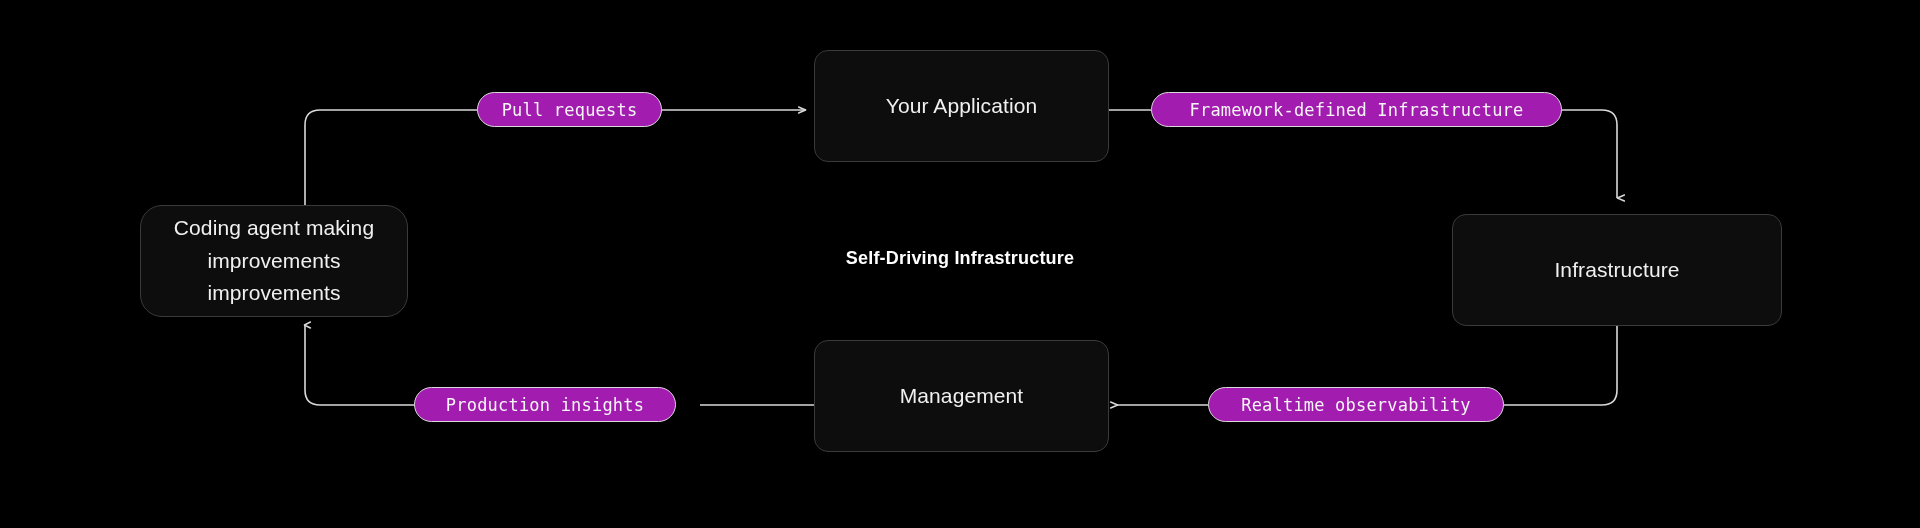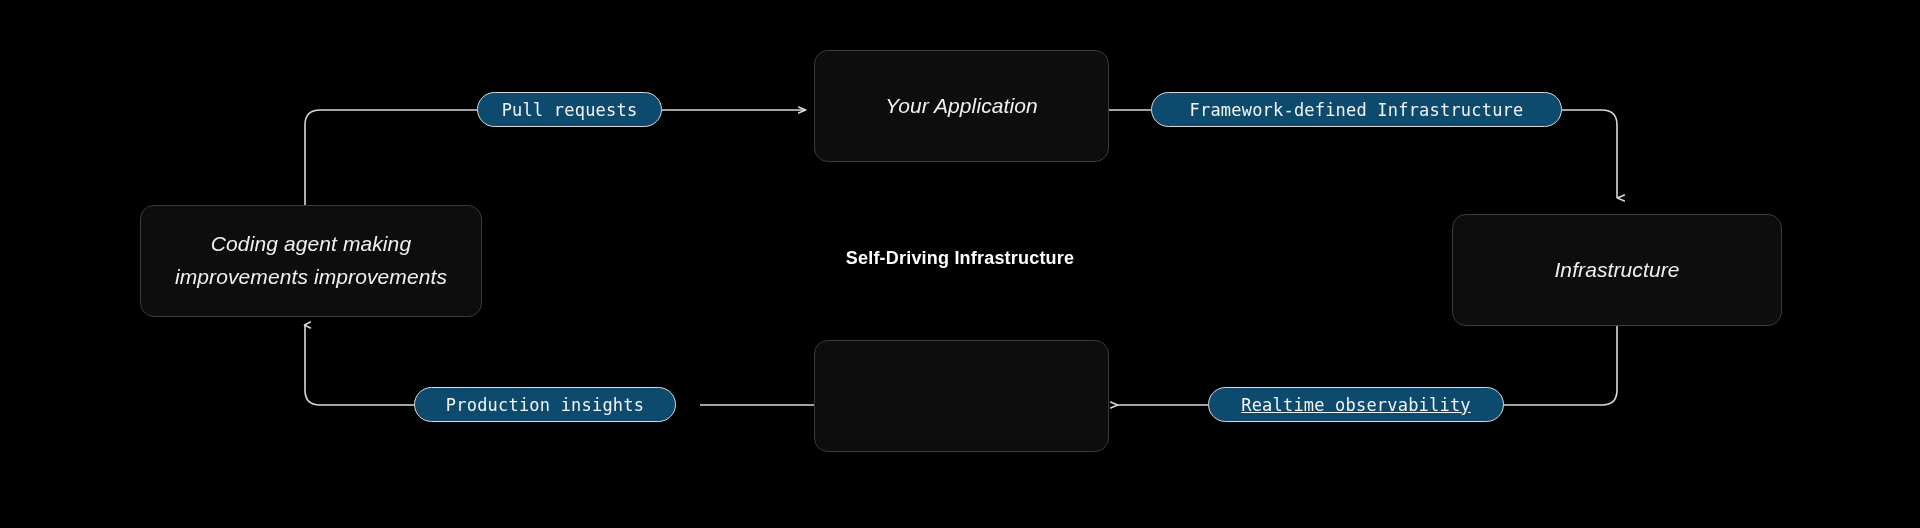--- a/index.html
+++ b/index.html
@@ -37,41 +37,40 @@
     align-items: center;
     justify-content: center;
     text-align: center;
     color: #f0f0f0;
     font-size: 21px;
     line-height: 1.55;
     font-weight: 400;
     letter-spacing: 0.1px;
     padding: 6px 14px;
     z-index: 3;
-    font-style: italic;
   }
   .node .node-text { display: block; }
 
   #node-your-application {
     left: 814px; top: 50px; width: 295px; height: 112px;
   }
   #node-infrastructure {
     left: 1452px; top: 214px; width: 330px; height: 112px;
   }
   #node-coding-agent {
-    left: 140px; top: 205px; width: 342px; height: 112px;
+    left: 140px; top: 205px; width: 268px; height: 112px; border-radius: 22px;
   }
   #node-agentic-management {
     left: 814px; top: 340px; width: 295px; height: 112px;
   }
 
   .pill {
     position: absolute;
     box-sizing: border-box;
-    background: #0c4a6e;
+    background: #a21caf;
     border: 1.4px solid #d9d9d9;
     border-radius: 999px;
     display: flex;
     align-items: center;
     justify-content: center;
     color: #f5f5f5;
     font-family: "DejaVu Sans Mono", "Liberation Mono", monospace;
     font-size: 17px;
     letter-spacing: 0.2px;
     white-space: nowrap;
@@ -79,21 +78,21 @@
     padding: 0 14px;
     z-index: 4;
   }
   #pill-pull-requests {
     left: 477px; top: 92px; width: 185px;
   }
   #pill-framework-defined {
     left: 1151px; top: 92px; width: 411px; text-align: right;
   }
   #pill-realtime-observability {
-    left: 1208px; top: 387px; width: 296px; text-decoration: underline;
+    left: 1208px; top: 387px; width: 296px;
   }
   #pill-production-insights {
     left: 414px; top: 387px; width: 262px;
   }
 
   #center-title {
     position: absolute;
     left: 0; top: 248px;
     width: 1920px;
     text-align: center;
@@ -152,20 +151,21 @@
 
   <div class="node" id="node-coding-agent">
     <span>
       <span class="node-text">Coding agent making</span>
       <span class="node-text">improvements improvements</span>
     </span>
   </div>
 
   <div class="node" id="node-agentic-management">
     <span>
+      <span class="node-text">Management</span>
     </span>
   </div>
 
   <div class="pill" id="pill-pull-requests">
     <span>Pull requests</span>
   </div>
 
   <div class="pill" id="pill-framework-defined">
     <span>Framework-defined Infrastructure</span>
   </div>

